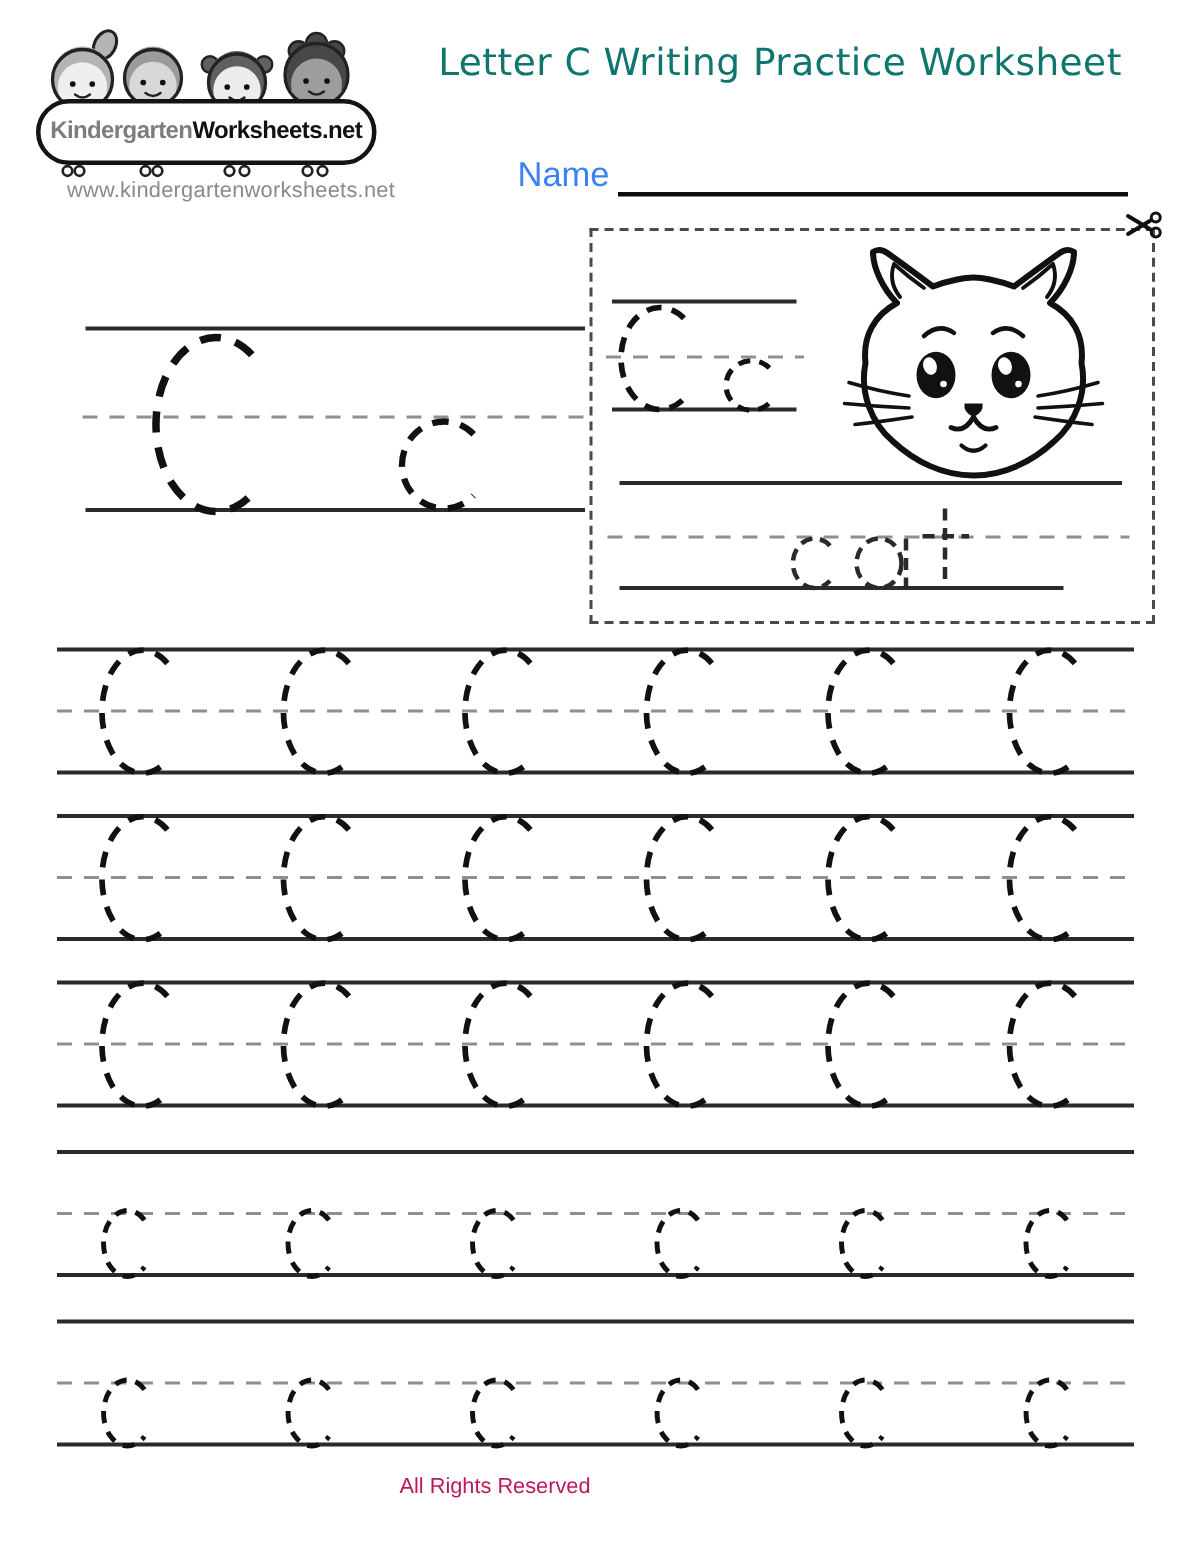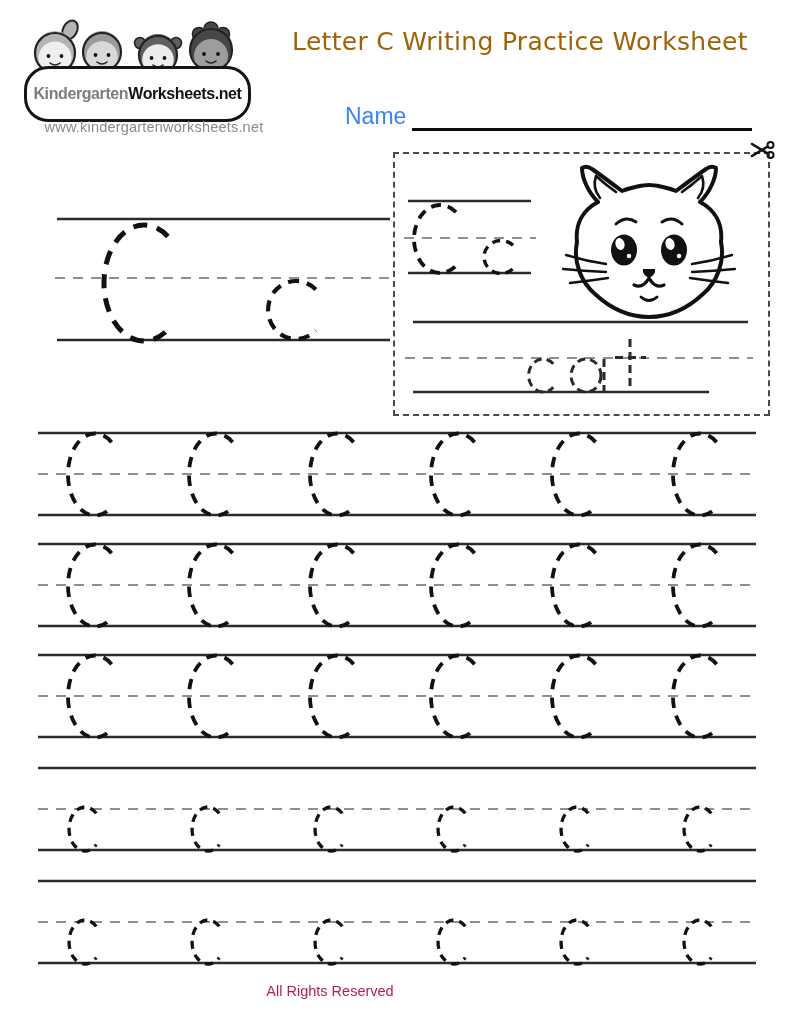--- a/index.html
+++ b/index.html
@@ -2,31 +2,31 @@
 <html><head>
 <meta charset="utf-8">
 <style>
   html,body{margin:0;padding:0;background:#fff;}
   .page{position:relative;width:800px;height:1035px;background:#ffffff;overflow:hidden;
         font-family:"Liberation Sans",sans-serif;color:#1a1a1a;}
   .abs{position:absolute;}
   .overlay{position:absolute;left:0;top:0;pointer-events:none;}
 
   
-  .logo-banner{position:absolute;left:24px;top:66px;width:227px;height:56px;background:#fff;
+  .logo-banner{position:absolute;left:24px;top:66px;width:227px;height:44px;background:#fff;
       border:3px solid #141414;border-radius:24px;display:flex;align-items:center;justify-content:center;
       box-sizing:border-box;}
   .logo-banner .txt{font:700 16px "Liberation Sans",sans-serif;letter-spacing:-0.4px;white-space:nowrap;}
   .brand-gray{color:#7d7d7d;}
   .brand-black{color:#111;}
   .logo-url{position:absolute;left:32px;top:119px;width:244px;text-align:center;
       font:400 14.5px "Liberation Sans",sans-serif;color:#8a8a8a;letter-spacing:0.2px;}
 
   .title{position:absolute;left:240px;top:27px;width:560px;text-align:center;
-      font:400 25px "DejaVu Sans",sans-serif;color:#a16207;letter-spacing:0.3px;}
+      font:400 25px "DejaVu Sans",sans-serif;color:#0f766e;letter-spacing:0.3px;}
 
   .name-label{position:absolute;left:345px;top:103px;font:400 23px "Liberation Sans",sans-serif;color:#3b82f6;}
   .name-line{position:absolute;left:412px;top:128px;width:340px;height:3px;background:#0c0c0c;}
 
   .example-box{position:absolute;left:393px;top:152px;width:377px;height:264px;
       border:2px dashed #4a4a4a;box-sizing:border-box;background:transparent;}
   .scissors{position:absolute;right:-8px;top:-14px;}
 
   
   .line-solid{stroke:#2b2b2b;stroke-width:2.6;}

